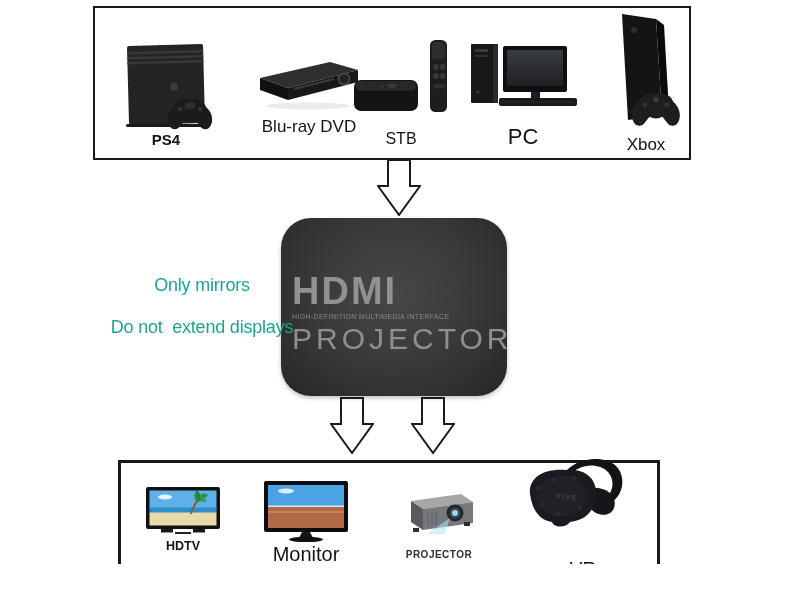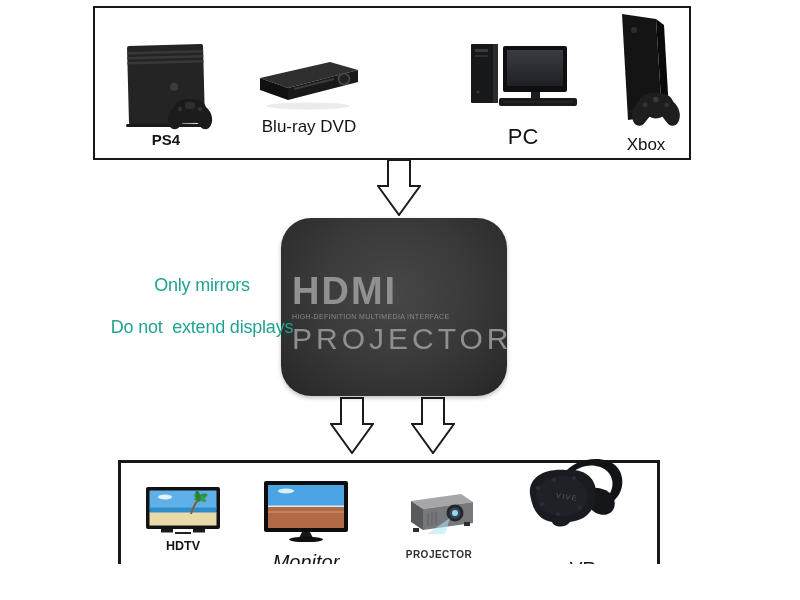--- a/index.html
+++ b/index.html
@@ -49,21 +49,21 @@
   .dev-stb     { left:350px; top:38px;  width:102px; }
   .dev-stb .device-label { font-size:16px; margin-top:16px; }
   .dev-pc      { left:464px; top:42px;  width:118px; }
   .dev-pc .device-label { font-size:22px; font-weight:400; margin-top:15px; }
   .dev-xbox    { left:606px; top:10px;  width:80px; }
   .dev-xbox .device-label { font-size:17px; margin-top:2px; }
 
   .dev-hdtv    { left:142px; top:486px; width:82px; }
   .dev-hdtv .device-label { font-size:12.5px; font-weight:bold; margin-top:4px; }
   .dev-monitor { left:260px; top:481px; width:92px; }
-  .dev-monitor .device-label { font-size:20px; margin-top:9px;font-style:italic; }
+  .dev-monitor .device-label { font-size:20px; margin-top:1px; }
   .dev-projector { left:400px; top:491px; width:78px; }
   .dev-projector .device-label { font-size:10px; font-weight:bold; letter-spacing:0.5px; margin-top:12px; color:#2e2f36; }
   .dev-vr      { left:516px; top:452px; width:112px; }
   .dev-vr .device-label { font-size:19px; margin-top:17px; padding-left:22px; }
 </style>
 </head>
 <body>
 
 <div class="canvas">
 
@@ -94,20 +94,36 @@
       <ellipse cx="52" cy="48" rx="42" ry="3.5" fill="#000" opacity="0.08"></ellipse>
       <polygon points="4,20 74,4 102,12 32,30" fill="#2f2f2f"></polygon>
       <polygon points="32,30 102,12 102,24 32,42" fill="#191919"></polygon>
       <polygon points="4,20 32,30 32,42 4,32" fill="#101010"></polygon>
       <line x1="38" y1="31" x2="78" y2="21" stroke="#3c3c3c" stroke-width="2"></line>
       <circle cx="88" cy="21" r="5.5" fill="#222222" stroke="#4d4d4d" stroke-width="1.5"></circle>
     </svg>
     <div class="device-label">Blu-ray DVD</div>
   </div>
 
+  <div class="device dev-stb">
+    <svg width="98" height="76" viewBox="0 0 98 76">
+      <rect x="2" y="42" width="64" height="31" rx="7" fill="#141414"></rect>
+      <rect x="4" y="43" width="60" height="10" rx="5" fill="#272727"></rect>
+      <circle cx="30" cy="48" r="1.6" fill="#3a3a3a"></circle>
+      <rect x="36" y="46" width="8" height="4" rx="1" fill="#3a3a3a"></rect>
+      <rect x="78" y="2" width="17" height="72" rx="5.5" fill="#1d1d1d"></rect>
+      <rect x="80" y="4" width="13" height="17" rx="3" fill="#2e2e2e"></rect>
+      <circle cx="84" cy="29" r="3" fill="#383838"></circle>
+      <circle cx="90.5" cy="29" r="3" fill="#383838"></circle>
+      <circle cx="84" cy="38" r="3" fill="#383838"></circle>
+      <circle cx="90.5" cy="38" r="3" fill="#383838"></circle>
+      <rect x="81.5" y="46" width="11" height="4.5" rx="2.2" fill="#303030"></rect>
+    </svg>
+    <div class="device-label">STB</div>
+  </div>
 
   <div class="device dev-pc">
     <svg width="116" height="68" viewBox="0 0 116 68">
       <defs>
         <linearGradient id="pcScreen" x1="0" y1="0" x2="0" y2="1">
           <stop offset="0" stop-color="#393c42"></stop>
             <stop offset="1" stop-color="#1e2024"></stop>
         </linearGradient>
       </defs>
       <rect x="6" y="2" width="27" height="59" rx="1" fill="#17181a"></rect>

